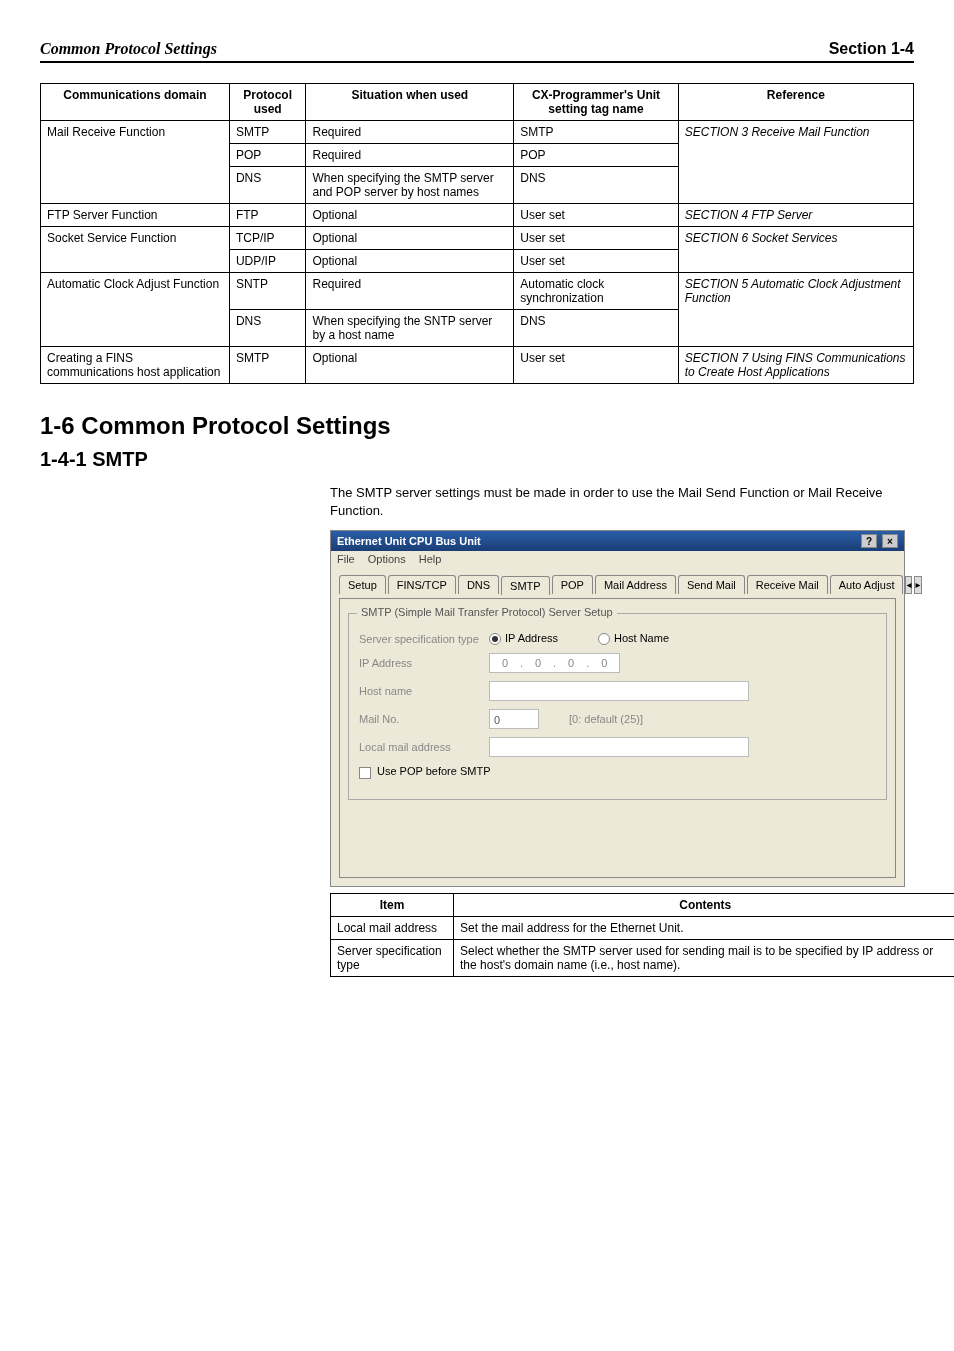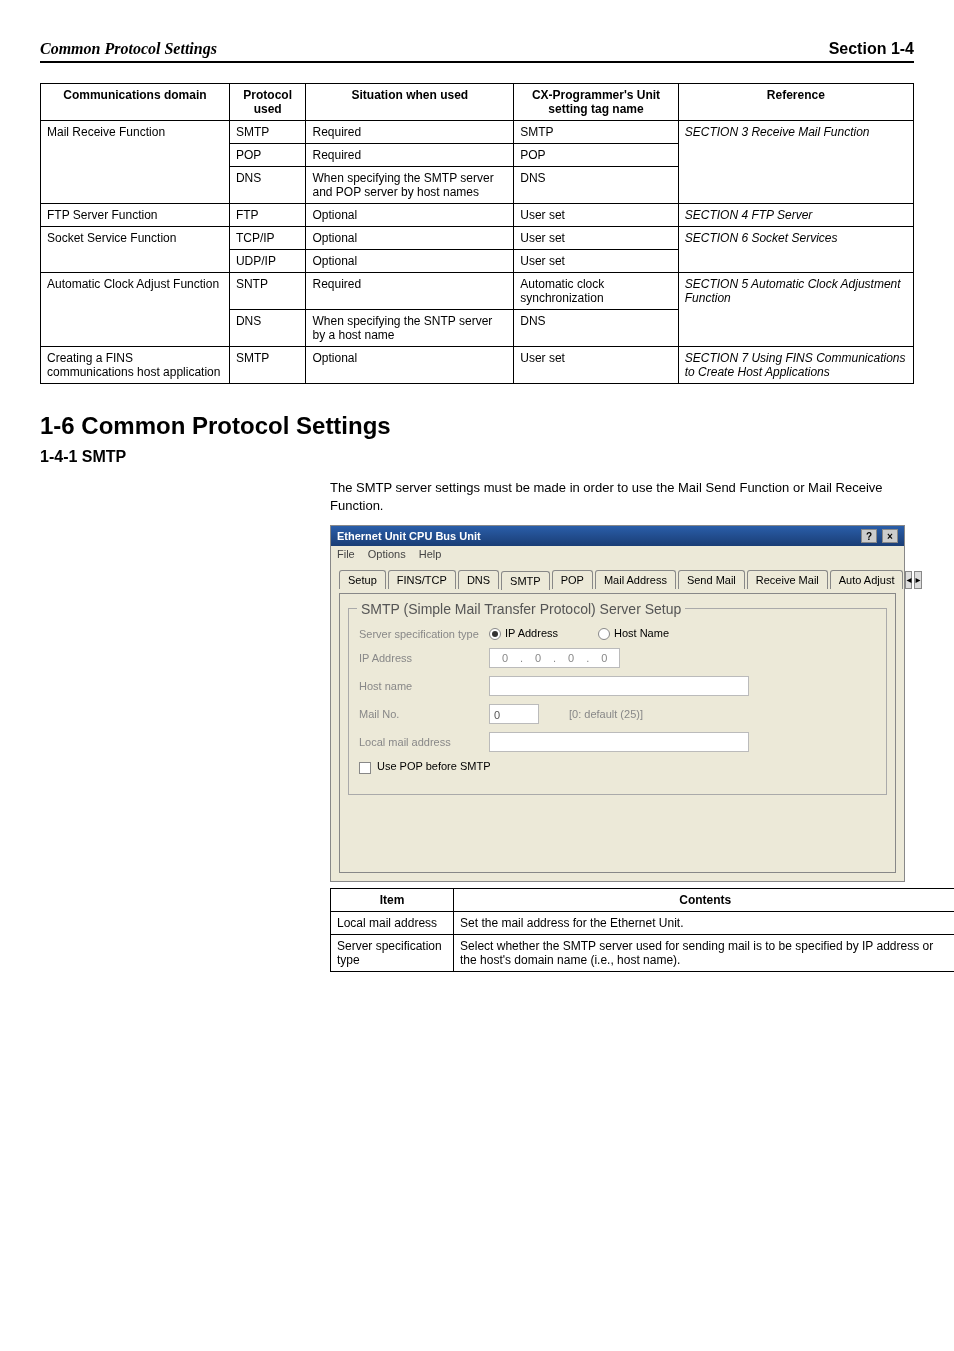--- a/index.html
+++ b/index.html
@@ -5,37 +5,37 @@
   * { box-sizing: border-box; }
   body { margin: 0; padding: 40px; font-family: Arial, Helvetica, sans-serif; font-size: 13px; background: #fff; width: 954px; }
   .header-line { display: flex; justify-content: space-between; border-bottom: 2px solid #000; padding-bottom: 3px; margin-bottom: 20px; align-items: flex-end; }
   .header-left { font-style: italic; font-weight: bold; font-family: "Times New Roman", serif; font-size: 16px; }
   .header-right { font-weight: bold; font-size: 16px; }
   table.proto { border-collapse: collapse; width: 100%; margin-bottom: 28px; }
   table.proto th, table.proto td { border: 1px solid #000; padding: 4px 6px; vertical-align: top; font-size: 12px; text-align: left; }
   table.proto th { font-weight: bold; text-align: center; }
   .ref-italic { font-style: italic; }
   h1.section-title { font-size: 24px; margin: 10px 0 8px 0; font-weight: bold; }
-  h2.subsection-title { font-size: 16px; margin: 0 0 12px 0; font-weight: bold; }
+  h2.subsection-title { font-size: 20px; margin: 0 0 12px 0; font-weight: bold; }
   .lead-para { margin-left: 290px; margin-bottom: 10px; line-height: 1.4; }
   .dialog-wrap { margin-left: 290px; margin-bottom: 6px; }
   
   .dialog { width: 575px; border: 1px solid #888; background: #ece9d8; font-size: 11px; }
   .dlg-title { background: linear-gradient(#2a5ea9,#1a3d75); color:#fff; font-weight:bold; padding:3px 6px; display:flex; justify-content:space-between; align-items:center; }
   .dlg-title-btns span { display:inline-block; width:16px; height:14px; background:#ccc; margin-left:2px; text-align:center; color:#000; font-size:10px; line-height:14px; border:1px solid #888; }
   .dlg-menu { background:#ece9d8; padding:2px 6px; color:#444; }
   .dlg-menu span { margin-right:10px; }
   .dlg-body { padding:8px; }
   .tab-row { display:flex; gap:2px; margin-bottom:4px; align-items:flex-end; }
   .tab { border:1px solid #888; border-bottom:none; padding:3px 8px; background:#ece9d8; font-size:11px; border-radius:3px 3px 0 0; white-space:nowrap; }
   .tab.active { background:#ece9d8; position:relative; top:1px; font-weight:normal; }
   .tab-scroll-btn { border:1px solid #888; width:16px; height:18px; text-align:center; background:#ddd; font-size:10px; line-height:16px; }
   .tab-panel { border:1px solid #888; padding:8px; background:#ece9d8; min-height:280px; position:relative; }
   .fieldset { border:1px solid #aaa; padding:10px 10px 12px 10px; position:relative; margin-top:6px; }
-  .fieldset-legend { position:absolute; top:-8px; left:8px; background:#ece9d8; padding:0 4px; color:#555; font-size:14px; }
+  .fieldset-legend { position:absolute; top:-8px; left:8px; background:#ece9d8; padding:0 4px; color:#555; font-size:11px; }
   .form-row { display:flex; align-items:center; margin:8px 0; }
   .form-label { width:130px; color:#888; font-size:11px; }
   .radio { width:12px; height:12px; border:1px solid #888; border-radius:50%; display:inline-block; margin-right:4px; vertical-align:middle; background:#fff; position:relative; }
   .radio.checked::after { content:""; position:absolute; width:6px; height:6px; background:#333; border-radius:50%; left:2px; top:2px; }
   .ip-input { display:inline-flex; border:1px solid #bbb; background:#fff; height:20px; align-items:center; }
   .ip-input .oct { width:30px; text-align:center; color:#888; font-size:11px; }
   .ip-input .dot { color:#888; }
   .text-input { border:1px solid #bbb; background:#fff; height:20px; width:260px; display:inline-block; }
   .num-input { border:1px solid #bbb; background:#fff; height:20px; width:50px; display:inline-block; text-align:left; padding-left:4px; color:#555; line-height:20px; font-size:11px; }
   .hint { color:#888; font-size:11px; margin-left:30px; }

